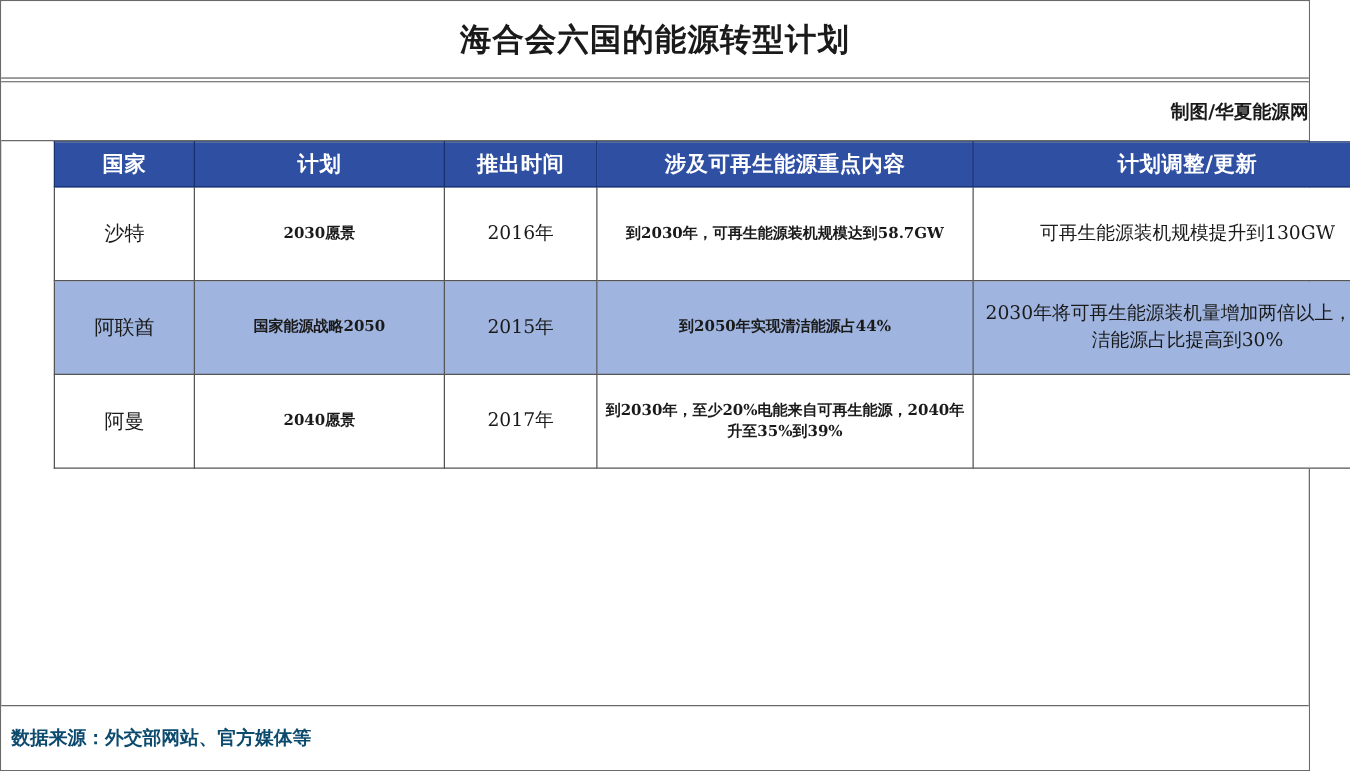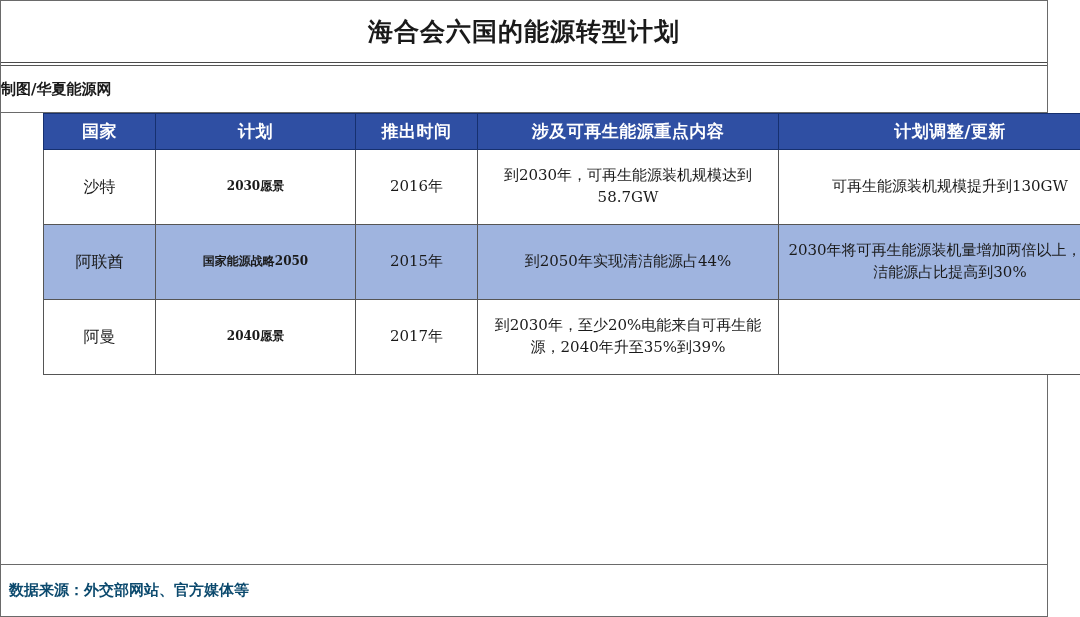--- a/index.html
+++ b/index.html
@@ -51,21 +51,21 @@
     background: #ffffff;
     border-bottom: 1px solid #555555;
   }
 
   
   .subtitle-row {
     height: 46px;
     flex: 0 0 46px;
     display: flex;
     align-items: center;
-    justify-content: flex-start;
+    justify-content: flex-end;
     border-bottom: 1px solid #6a6a6a;
     background: #ffffff;
   }
   .subtitle-text {
     font-family: "DejaVu Serif", "Liberation Serif", serif;
     font-size: 15px;
     font-weight: 700;
     color: #1a1a1a;
     white-space: nowrap;
   }
@@ -113,21 +113,21 @@
     line-height: 1.45;
     padding: 2px 5px;
     color: #1a1a1a;
   }
   tbody tr.row-light td { background: #ffffff; }
   tbody tr.row-blue  td { background: #9FB4DF; }
 
   td.cell-country { font-size: 16px; }
   td.cell-plan    { font-size: 12px; font-weight: bold; }
   td.cell-year    { font-size: 15px; }
-  td.cell-content { font-size: 15px; }
+  td.cell-content { font-size: 12px; font-weight: bold; }
   td.cell-update  { font-size: 15px; }
 
   
   .footer-row {
     height: 51px;
     flex: 0 0 51px;
     display: flex;
     align-items: center;
     padding-left: 8px;
     border-top: 1px solid #6a6a6a;

